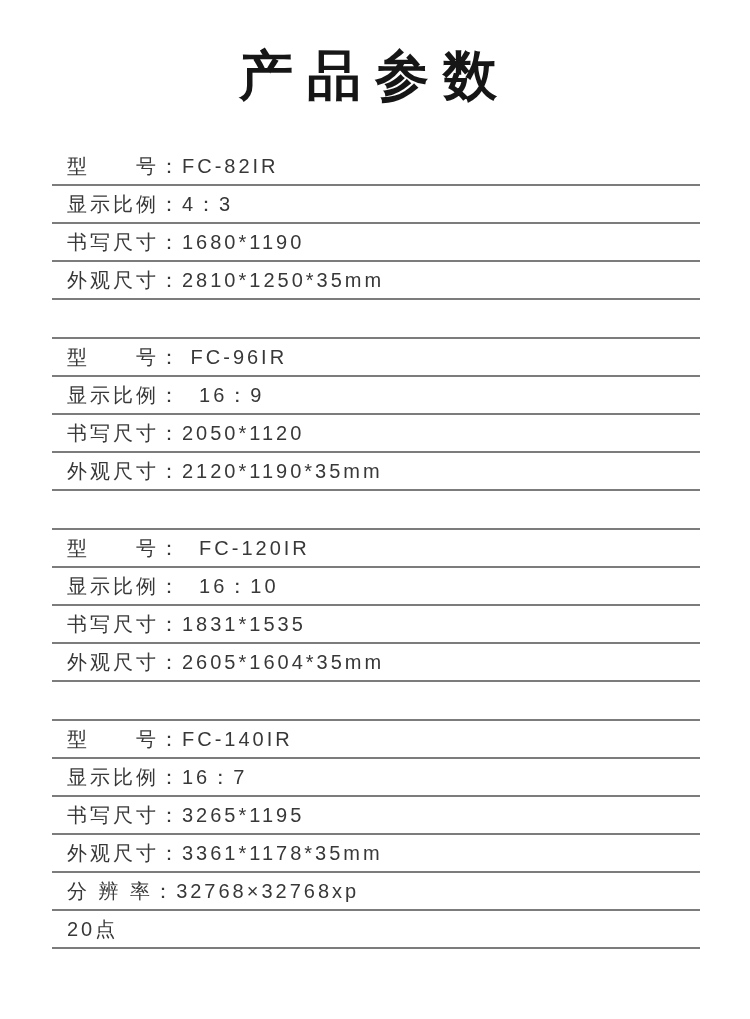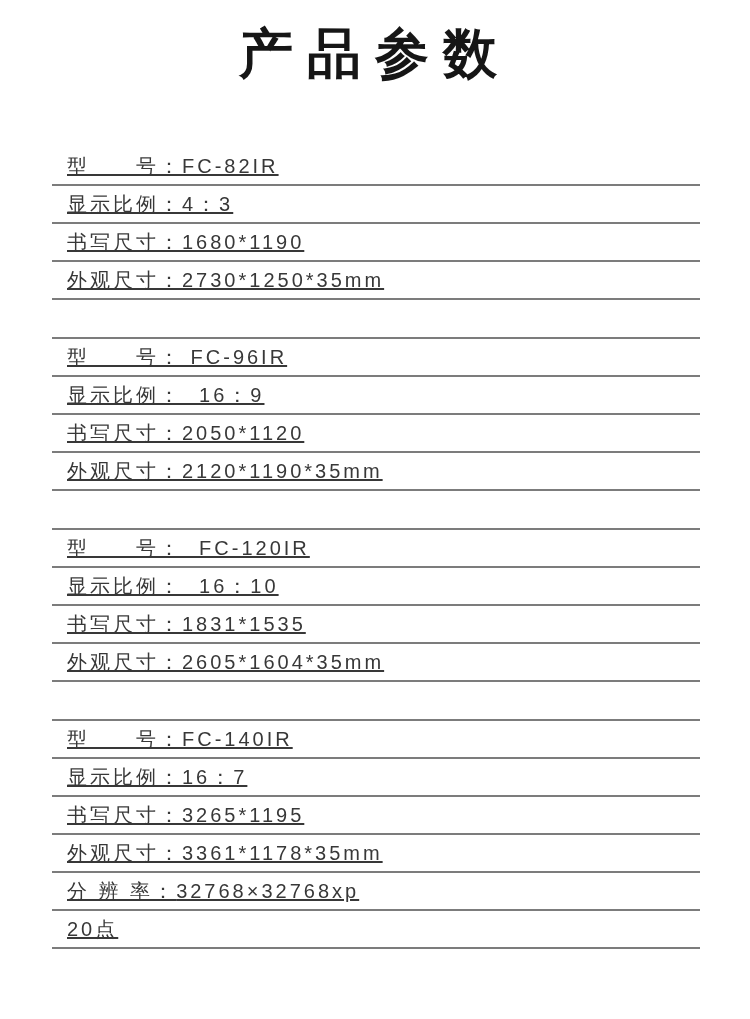--- a/index.html
+++ b/index.html
@@ -12,21 +12,21 @@
     font-family: "Liberation Sans", "DejaVu Sans", sans-serif;
   }
   .page {
     width: 750px;
     height: 1019px;
     position: relative;
     background: #ffffff;
   }
   .page-title {
     margin: 0;
-    padding-top: 24px;
+    padding-top: 46px;
     text-align: center;
     font-size: 54px;
     line-height: 58px;
     font-weight: 900;
     letter-spacing: 14px;
     color: #161616;
     white-space: pre;
   }
   .specs {
     position: absolute;
@@ -50,21 +50,20 @@
     display: flex;
     align-items: center;
     padding-left: 15px;
   }
   .spec-label, .spec-value {
     font-size: 20px;
     letter-spacing: 3px;
     color: var(--text-color, #383838);
     white-space: pre;
     font-weight: 400;
-    text-decoration: underline;
   }
 </style>
 </head>
 <body>
 
 <div class="page">
   <h1 class="page-title">产品参数</h1>
 
   <div class="specs">
       <div class="spec-group">
@@ -78,21 +77,21 @@
           <span class="spec-value">4：3</span>
   </div>
 
   <div class="spec-row">
     <span class="spec-label">书写尺寸：</span>
           <span class="spec-value">1680*1190</span>
   </div>
 
   <div class="spec-row">
     <span class="spec-label">外观尺寸：</span>
-          <span class="spec-value">2730*1250*35mm</span>
+          <span class="spec-value">2810*1250*35mm</span>
   </div>
 </div>
       <div class="spec-group with-top">
   <div class="spec-row">
     <span class="spec-label">型　　号：</span>
           <span class="spec-value"> FC-96IR</span>
   </div>
 
   <div class="spec-row">
     <span class="spec-label">显示比例：</span>

